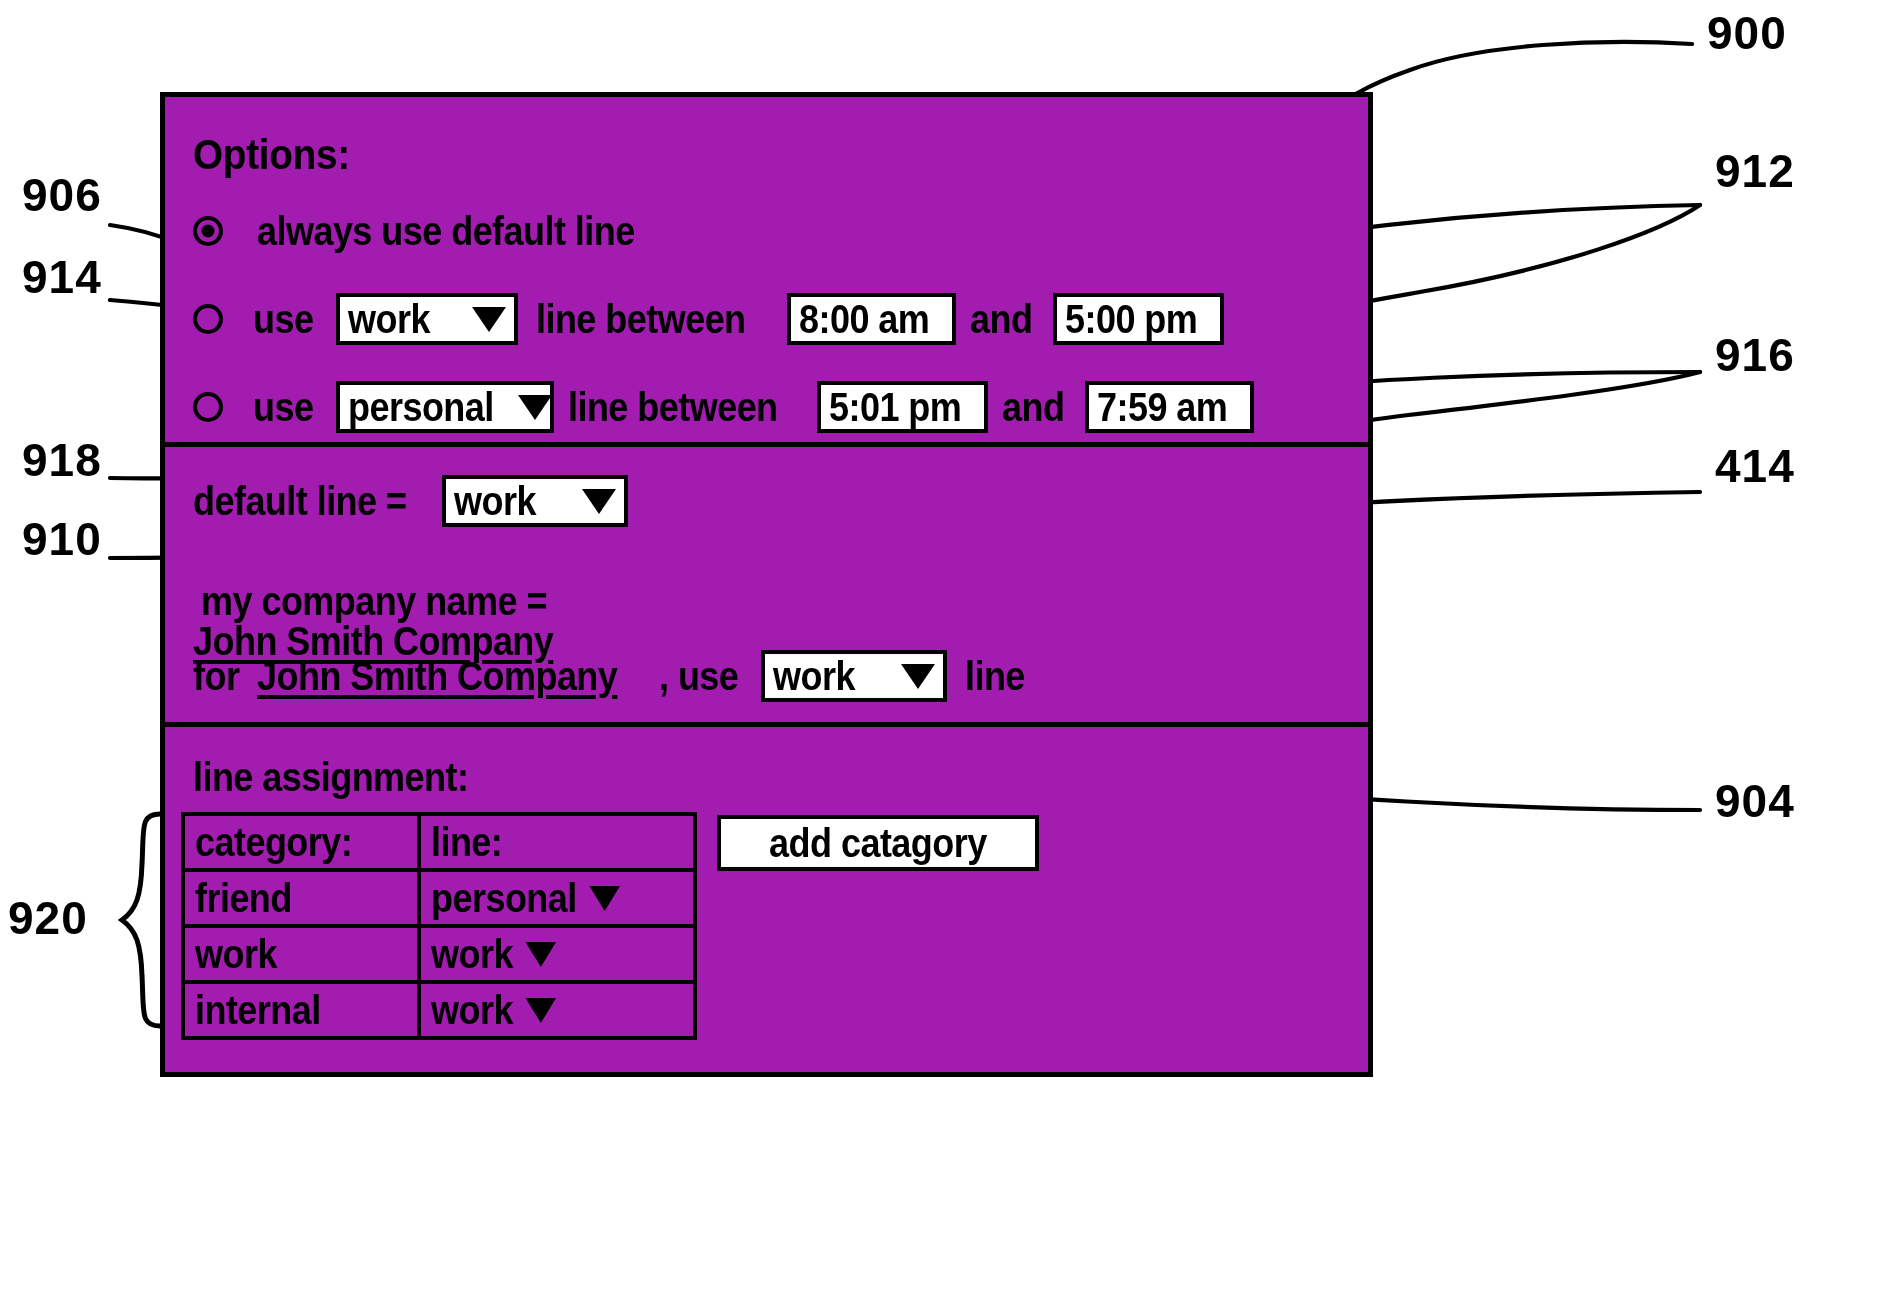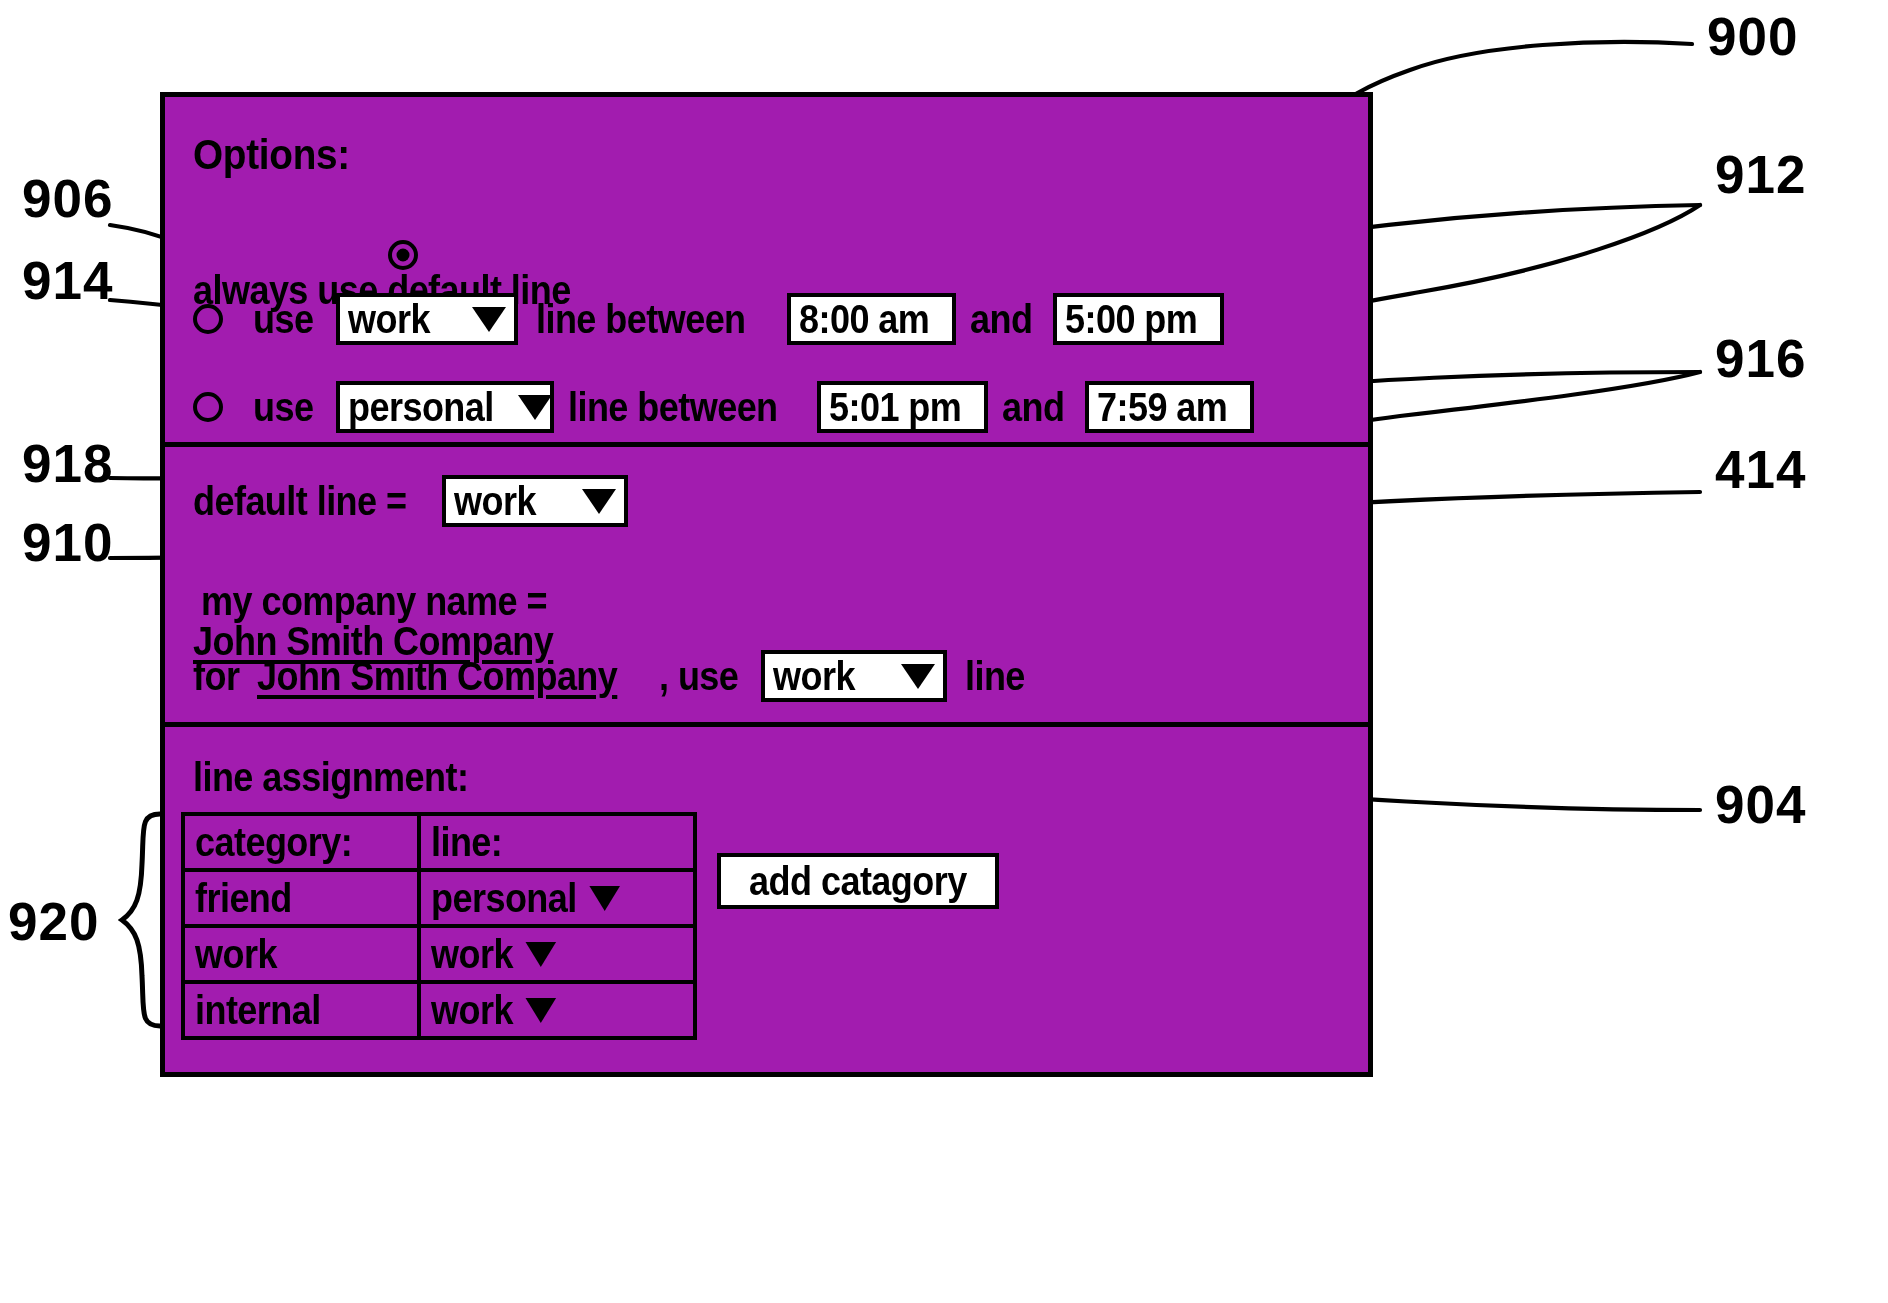--- a/index.html
+++ b/index.html
@@ -13,21 +13,21 @@
 
   
   svg.leaders{position:absolute;left:0;top:0;width:1888px;height:1303px;pointer-events:none;}
   svg.leaders path,svg.leaders line{fill:none;stroke:#000;stroke-width:4.2;stroke-linecap:round;}
 
   
   .ref{
     position:absolute;
     font-family:"Liberation Sans","DejaVu Sans",sans-serif;
     font-weight:700;
-    font-size:53px;
+    font-size:46px;
     letter-spacing:1px;
     line-height:1;
     white-space:nowrap;
   }
 
   
   .dialog{
     position:absolute;
     left:160px;top:92px;
     width:1213px;height:985px;
@@ -172,21 +172,21 @@
   <div class="ref" style="left:8px;top:895px;">920</div>
 
   <svg class="brace" style="left:118px;top:810px;width:46px;height:220px;" viewBox="0 0 46 220">
     <path d="M42,4 C22,4 26,18 24,54 C23,86 18,100 4,110 C18,120 23,134 24,166 C26,202 22,216 42,216" fill="none" stroke="#000" stroke-width="5" stroke-linecap="round"></path>
   </svg>
 
   <div class="dialog">
 
     <div class="txt title" style="position:absolute;left:28px;top:36px;">Options:</div>
 
-    <div class="row" style="left:28px;top:143px;flex-direction:column;">
+    <div class="row" style="left:28px;top:114px;">
       <span class="radio sel"></span>
       <span class="gap" style="width:34px;"></span>
       <span class="txt">always use default line</span>
     </div>
 
     <div class="row" style="left:28px;top:196px;">
       <span class="radio"></span>
       <span class="gap" style="width:30px;"></span>
       <span class="txt">use</span>
       <span class="gap" style="width:16px;"></span>
@@ -321,18 +321,18 @@
           <td class="c2">
             <span class="cellinner">
               <span>work</span>
               <span class="caret"></span>
             </span>
           </td>
         </tr>
       </tbody>
     </table>
 
-    <div class="addbtn" style="left:552px;top:718px;width:282px;margin-top:38px;">
+    <div class="addbtn" style="left:552px;top:718px;width:322px;">
       <span class="lbl">add catagory</span>
     </div>
 
   </div>
 </div>
 
 </body></html>

